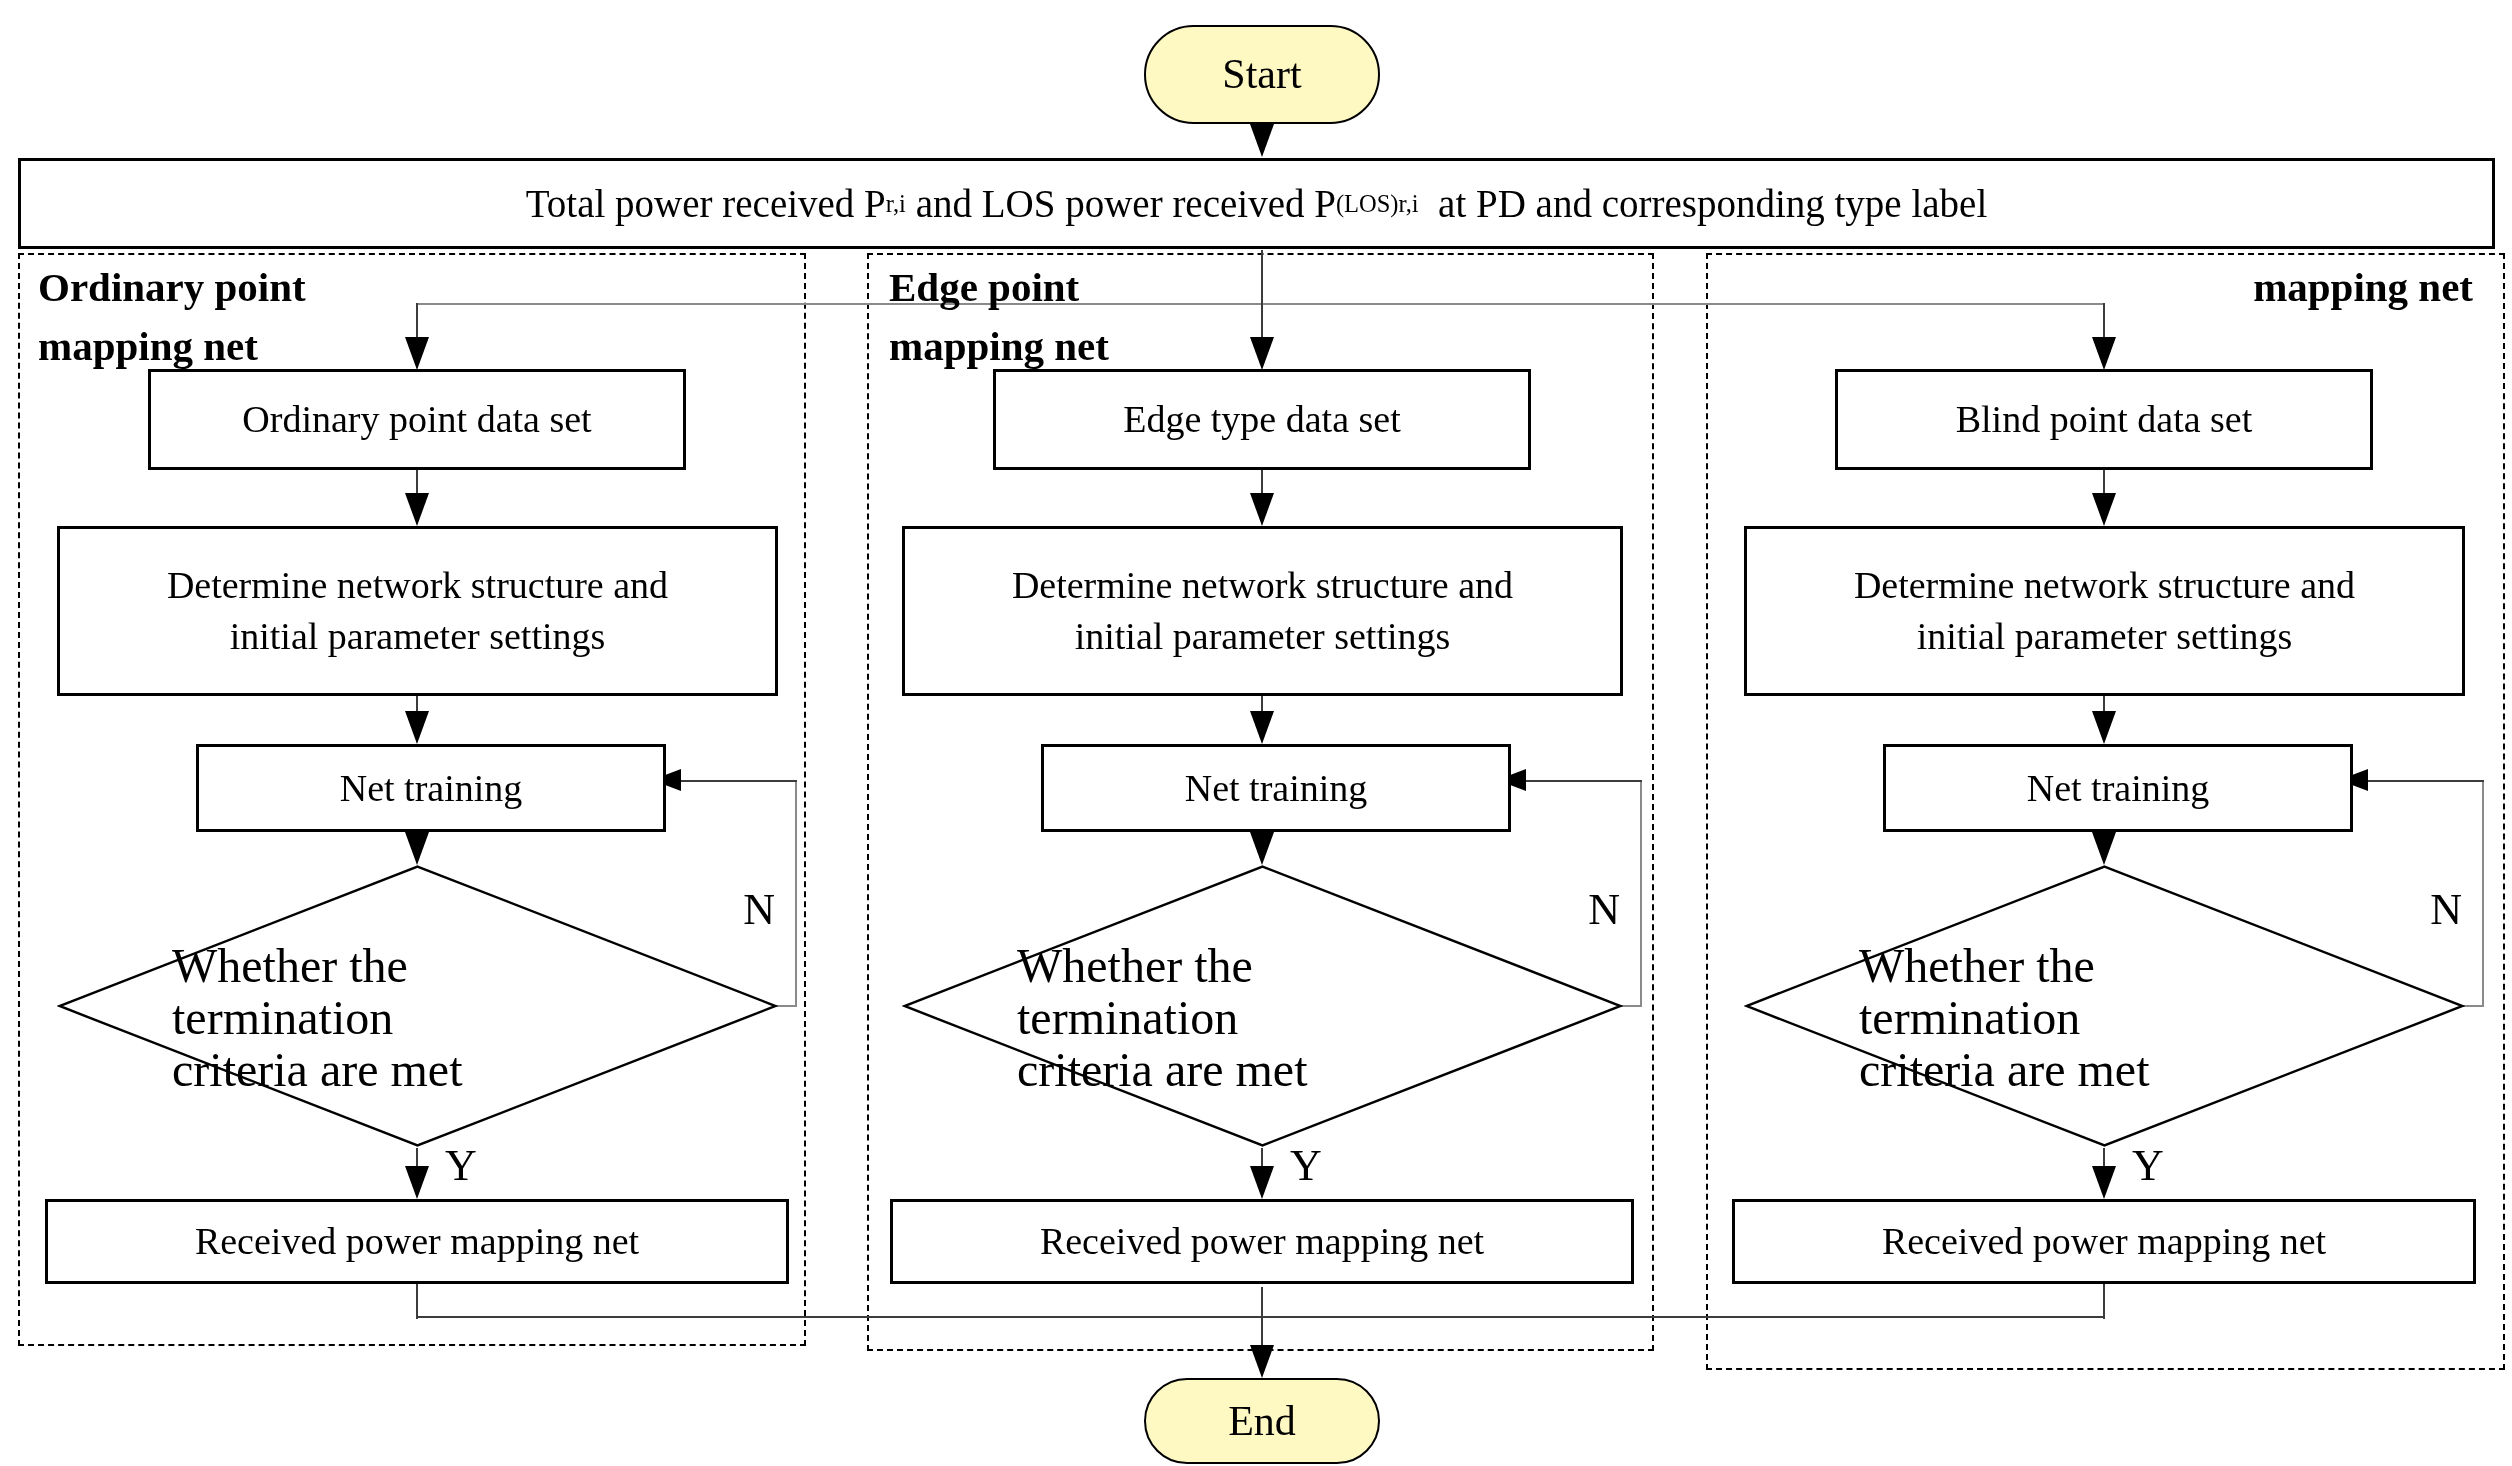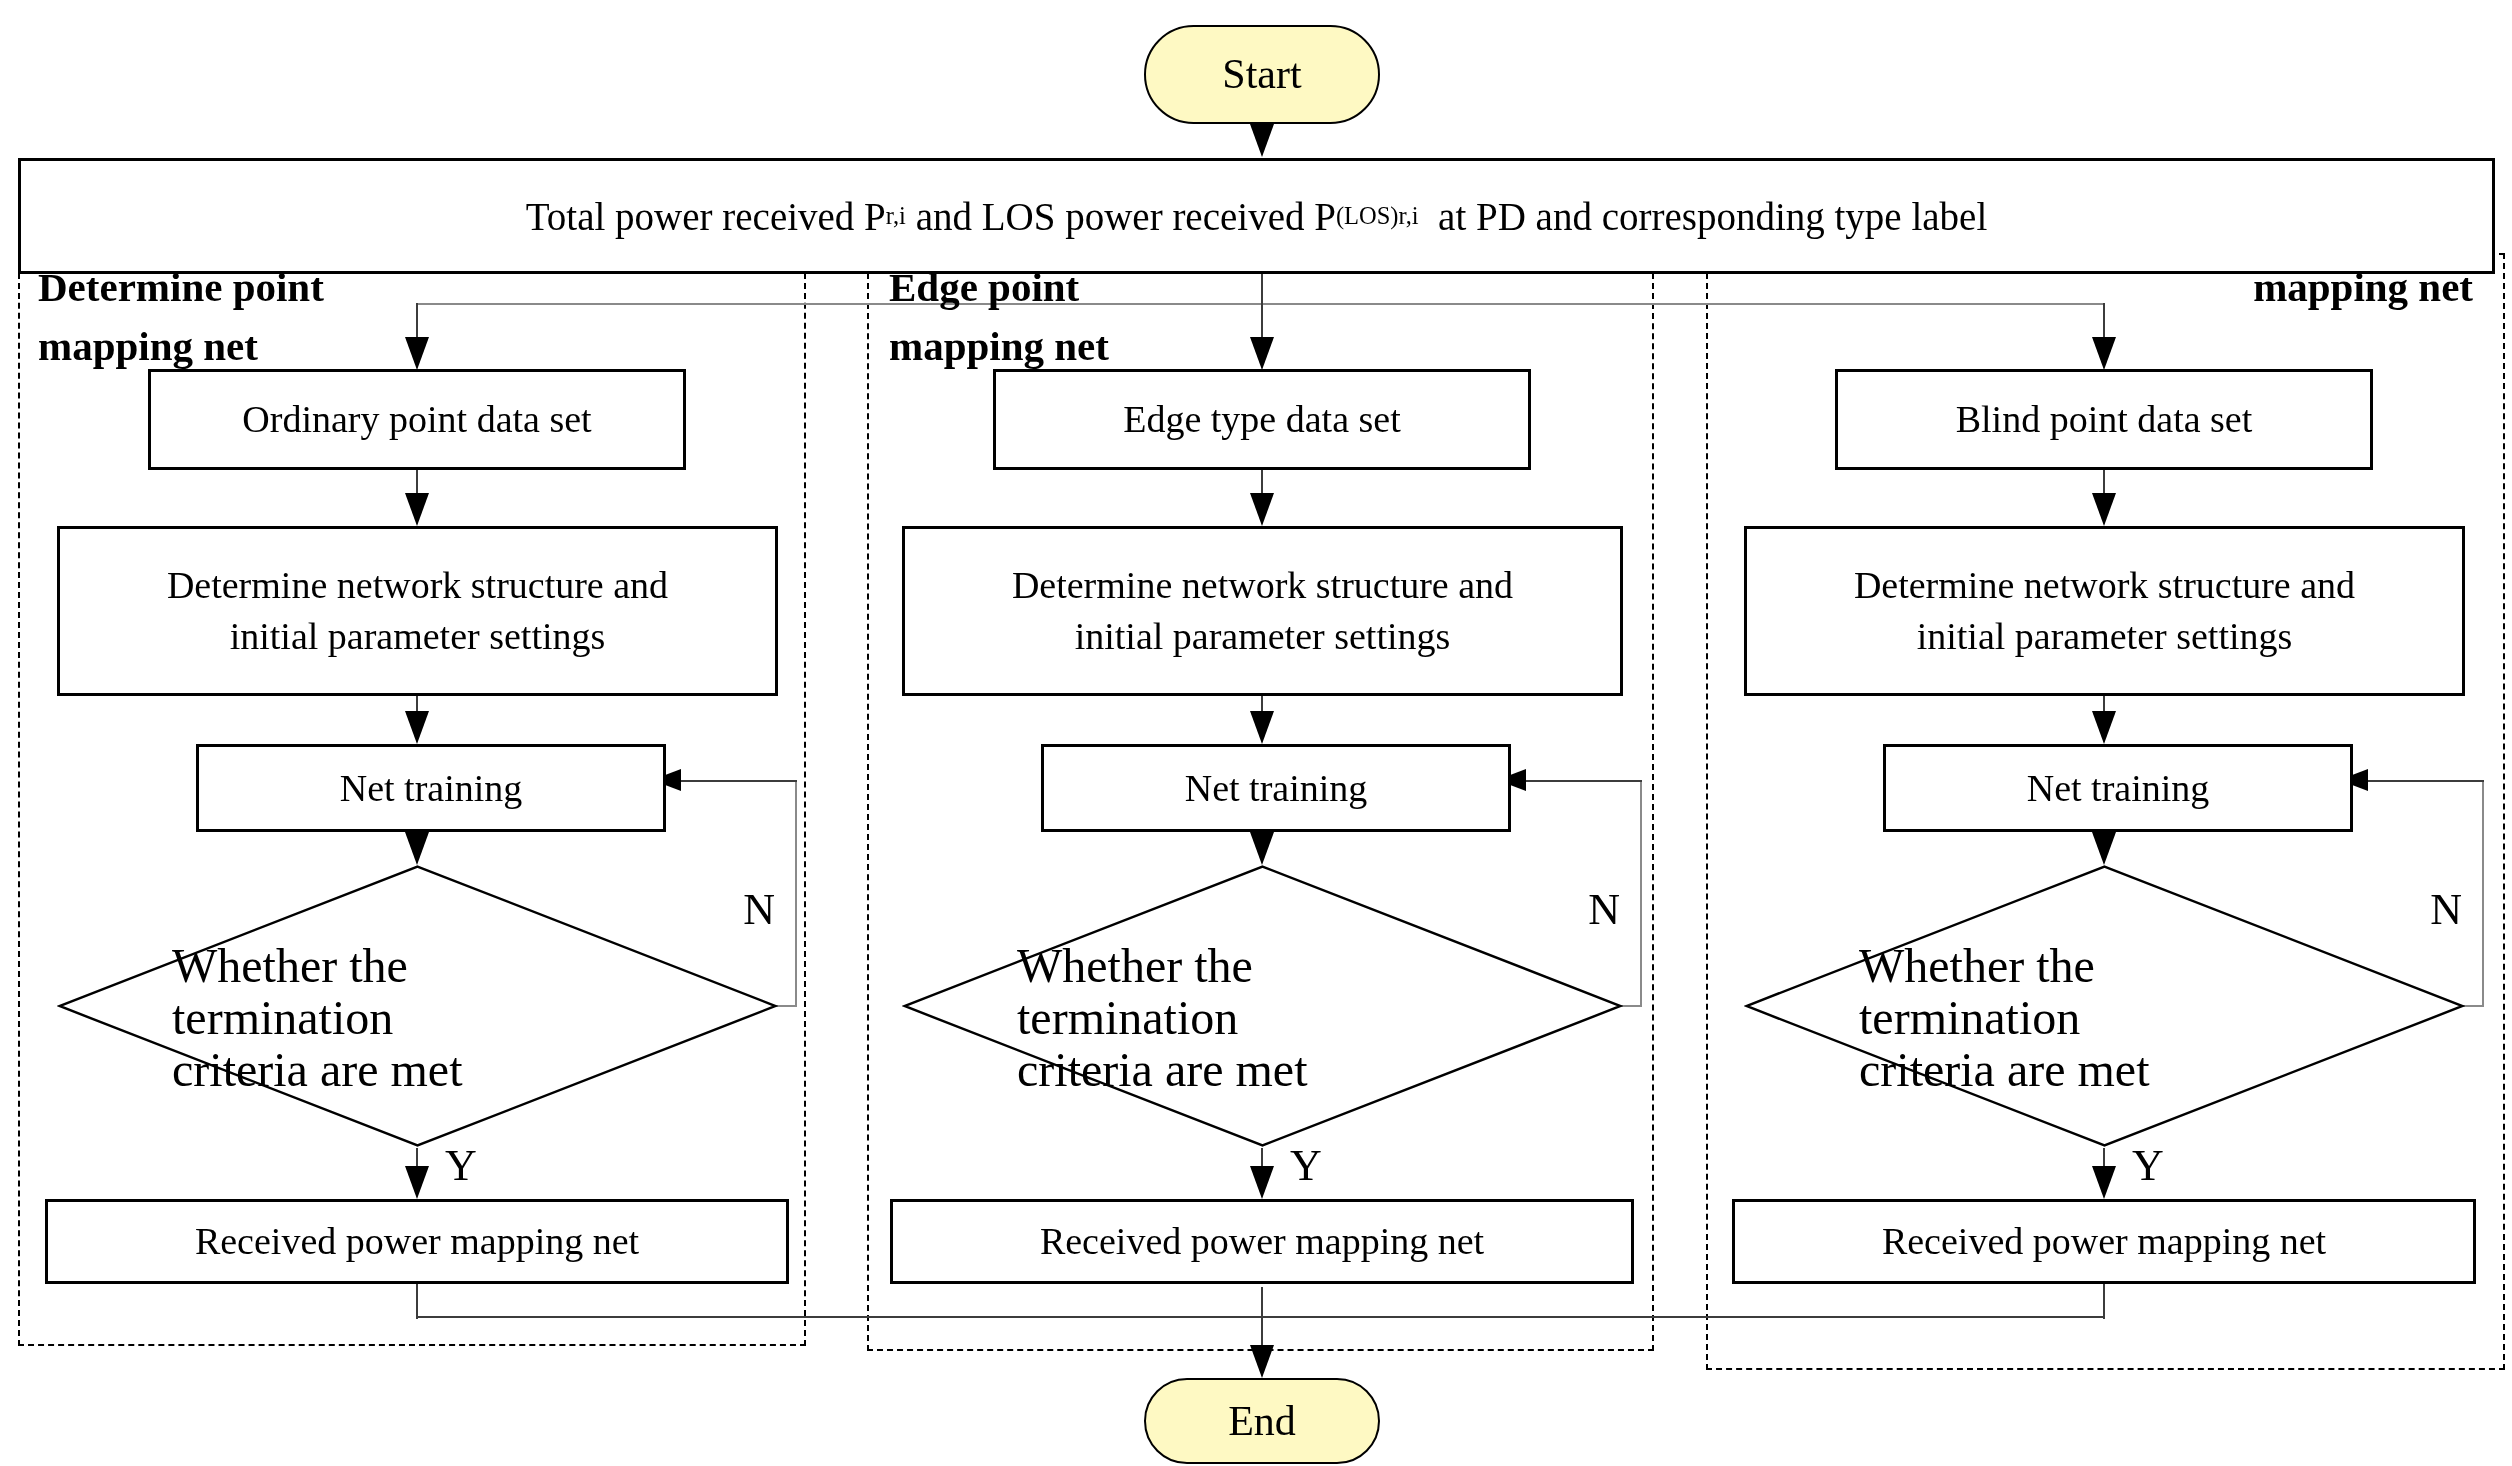--- a/index.html
+++ b/index.html
@@ -58,21 +58,21 @@
     border-top: 11.4px solid transparent;
     border-bottom: 11.4px solid transparent;
     border-right: 29px solid #000;
   }
 
   
   .start-oval { left: 1144px; top: 24.5px;  width: 236px; height: 99px; border-radius: 51px; }
   .end-oval   { left: 1144px; top: 1378px; width: 236px; height: 86px; border-radius: 44px; }
   .top-box {
     position: absolute;
-    left: 18px; top: 158px; width: 2477px; height: 116px;
+    left: 18px; top: 158px; width: 2477px; height: 91px;
     background: #fff; border: 3.3px solid #000;
     display: flex; align-items: center; justify-content: center;
     font-size: 39px; white-space: pre;
   }
   .top-box .sub { font-size: 24.5px; vertical-align: -12.2px; }
 
   .start-stem  { left: 1261px; top: 121px; height: 6.5px; }
   .start-head  { left: 1262px; top: 124px; }
   .main-vline  { left: 1261px; top: 250px; height: 90px; }
   .branch-line { left: 417px;  top: 303px; width: 1686px; background: #8a8a8a; }
@@ -150,21 +150,21 @@
 
   <div class="vline start-stem"></div>
   <div class="ah-down start-head"></div>
   <div class="vline main-vline"></div>
   <div class="hline branch-line"></div>
   <div class="hline merge-line"></div>
   <div class="vline end-stem"></div>
   <div class="ah-down end-head"></div>
 
   <div class="hdr hdr-a">
-    <div>Determine point</div>
+    <div>Ordinary point</div>
     <div>mapping net</div>
   </div>
   <div class="hdr hdr-b">
     <div>Edge point</div>
     <div>mapping net</div>
   </div>
   <div class="hdr hdr-c">
     <div>mapping net</div>
   </div>
 

